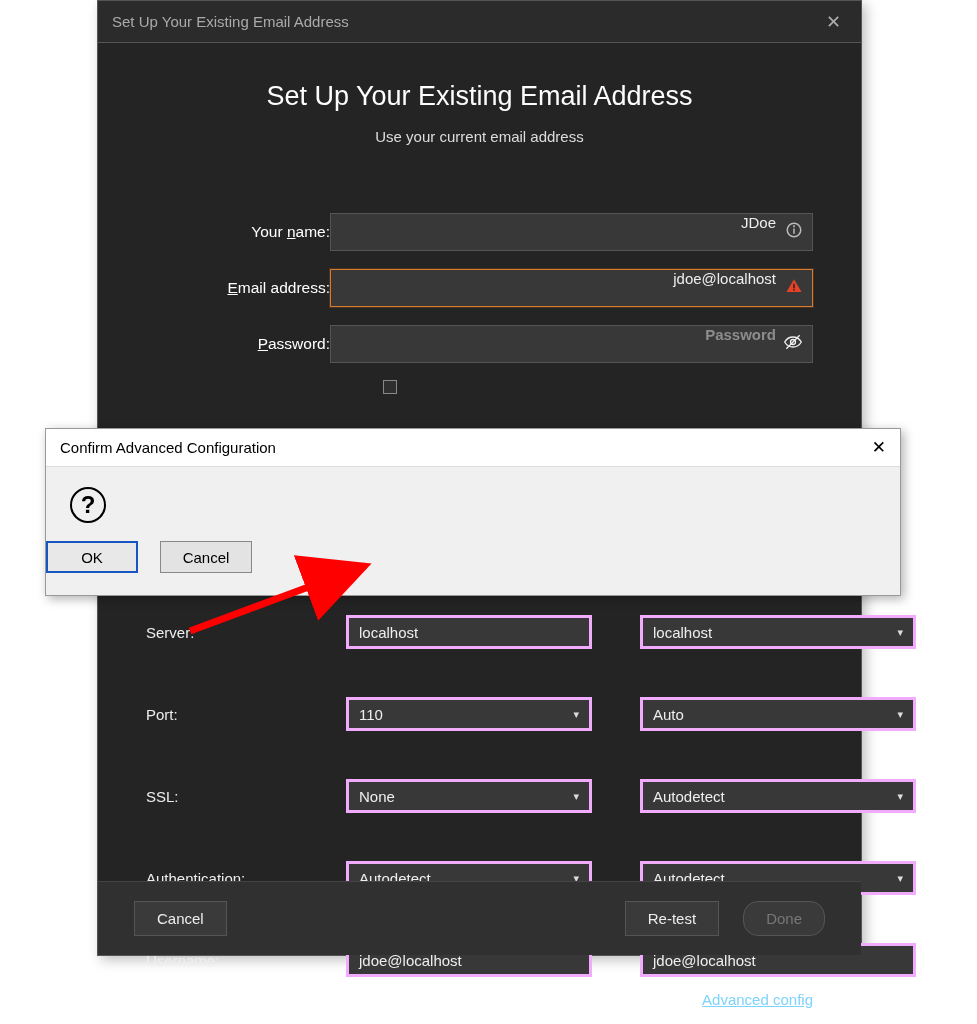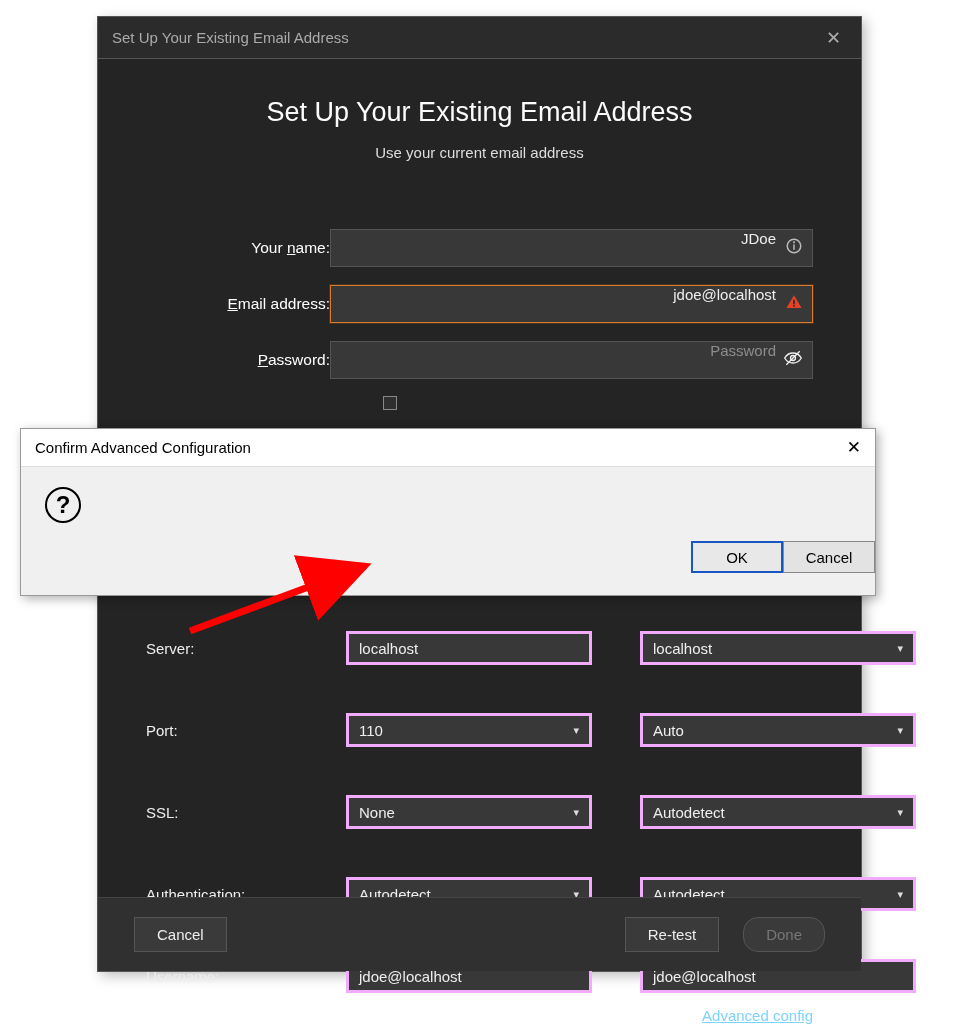--- a/index.html
+++ b/index.html
@@ -10,21 +10,21 @@
     font-family: "Segoe UI", Arial, sans-serif;
     width: 977px;
     height: 1024px;
     position: relative;
     overflow: hidden;
   }
 
   
   .main-dialog {
     position: absolute;
-    left: 97px; top: 16px;
+    left: 97px; top: 0;
     width: 765px; height: 956px;
     background: #242424;
     border: 1px solid #555;
     box-shadow: 4px 4px 12px rgba(0,0,0,.25);
     color: #eee;
   }
   .titlebar {
     height: 42px;
     display: flex; align-items: center; justify-content: space-between;
     padding: 0 14px;
@@ -43,21 +43,21 @@
   .form-row label { width: 180px; font-size: 15.5px; color: #fff; }
   .form-row label .ul { text-decoration: underline; }
   .field-wrap { position: relative; flex: 1; }
   .text-field {
     width: 100%; height: 38px;
     background: #383838; color: #eee;
     border: 1px solid #555;
     padding: 0 36px 8px 12px;
     font-size: 15px;
   }
-  .text-field.placeholder { color: #8d8d8d; }
+  .text-field.placeholder { color: #8d8d8d; font-weight: bold; }
   .text-field.highlight { border: 1px solid #d97a2b; box-shadow: 0 0 0 1px #d97a2b33; }
   .trail-icon { position: absolute; right: 10px; top: 50%; transform: translateY(-50%); color: #aeaeae; }
   .trail-icon.red { color: #e74225; }
   .password-eye svg { width: 20px; height: 20px; stroke: #eee; fill: none; stroke-width: 1.6; }
 
   
   .remember-stub { margin-left: 233px; margin-top: -4px; }
   .remember-stub .cb { display:inline-block; width:14px; height:14px; border:1px solid #888; background:#2f2f2f; vertical-align:middle; }
 
   
@@ -82,41 +82,41 @@
   }
   .dbtn {
     background: #3a3a3a; color: #eee; border: 1px solid #555;
     padding: 8px 22px; font-size: 15px;
   }
   .dbtn.dis { color: #777; border-radius: 15px; }
   .right-btns { display: flex; gap: 24px; }
 
   
   .popup {
-    position: absolute; left: 20px; top: 428px;
+    position: absolute; left: 45px; top: 428px;
     width: 856px;
     background: #f0f0f0;
     border: 1px solid #999;
     box-shadow: 3px 3px 10px rgba(0,0,0,.3);
     color: #000;
     z-index: 5;
   }
   .popup-titlebar {
     height: 38px; display: flex; align-items: center; justify-content: space-between;
     padding: 0 14px; background: #fff; border-bottom: 1px solid #ddd;
   }
   .popup-titlebar span { font-size: 15px; }
   .popup-body { display: flex; padding: 20px 24px 12px 24px; gap: 18px; }
   .qmark {
     width: 36px; height: 36px; border: 2.5px solid #000; border-radius: 50%;
     display: flex; align-items: center; justify-content: center;
     font-size: 24px; font-weight: 700; flex-shrink: 0;
   }
   .popup-msg { font-size: 15px; line-height: 1.35; }
-  .popup-btns { display: flex; justify-content: flex-end; padding: 6px 0 22px; }
+  .popup-btns { display: flex; gap: 22px; justify-content: flex-start; padding: 6px 0 22px; }
   .pbtn { width: 92px; height: 32px; background: #e3e3e3; border: 1px solid #888; font-size: 15px; }
   .pbtn.primary { border: 2px solid #1857c2; background: #e8e8e8; }
 
   
   .arrow-svg { position: absolute; left: 170px; top: 536px; z-index: 6; pointer-events:none; }
 </style>
 </head>
 <body>
 
 <div class="main-dialog">

